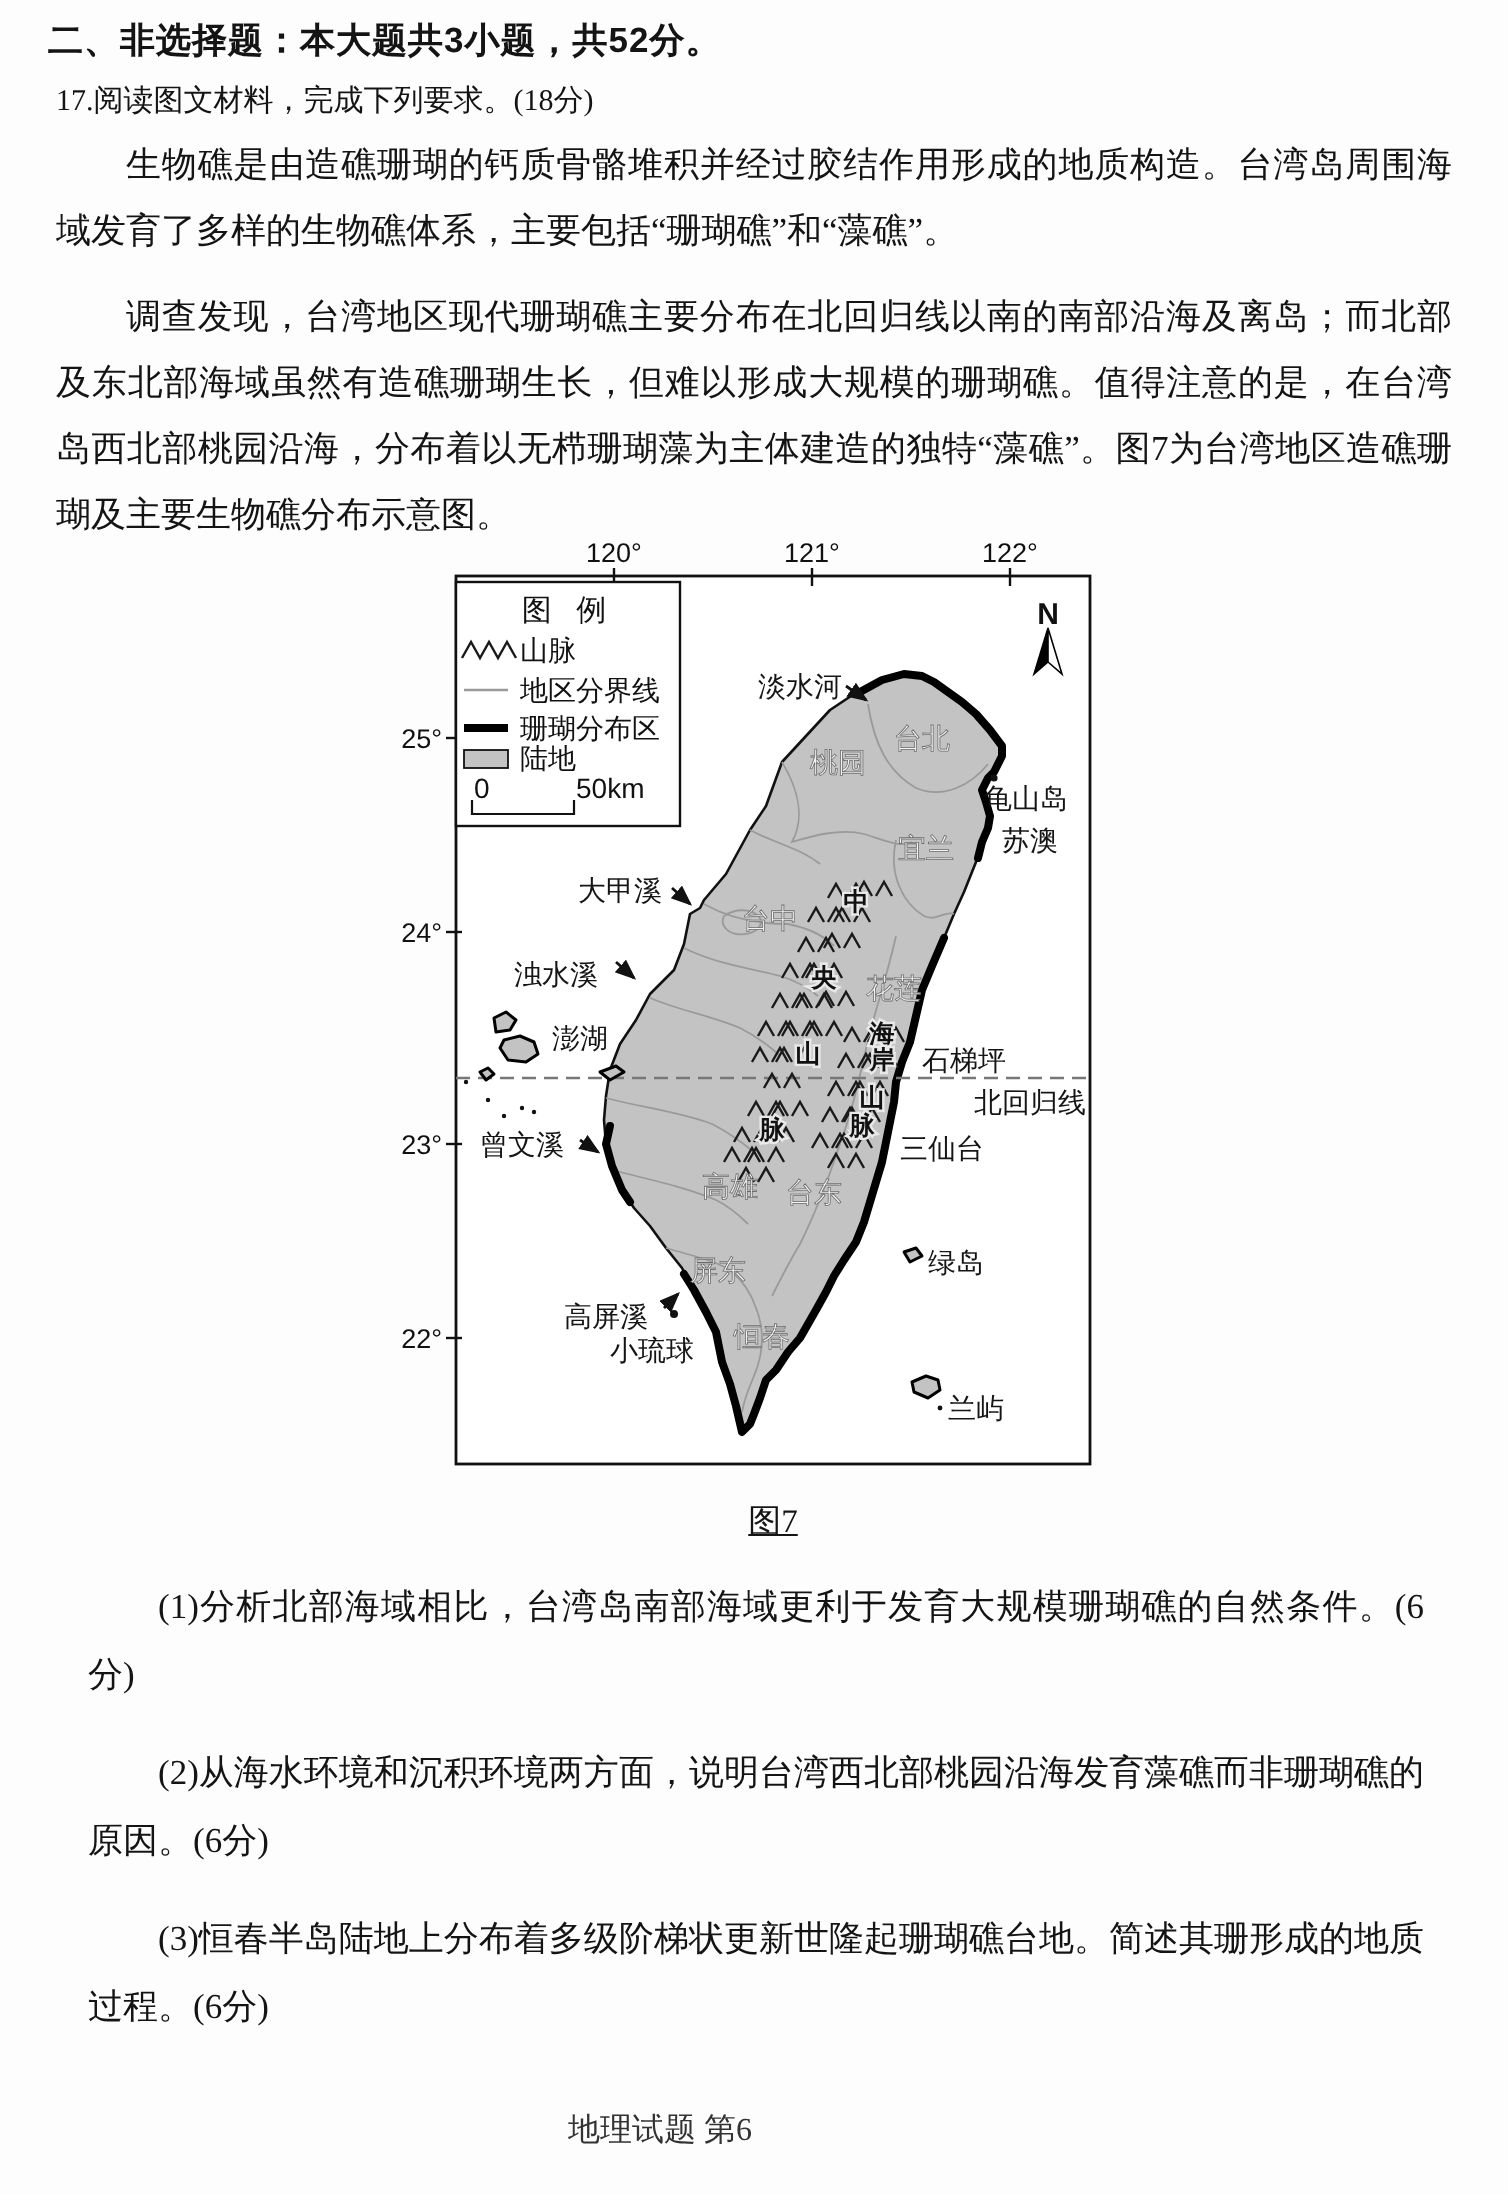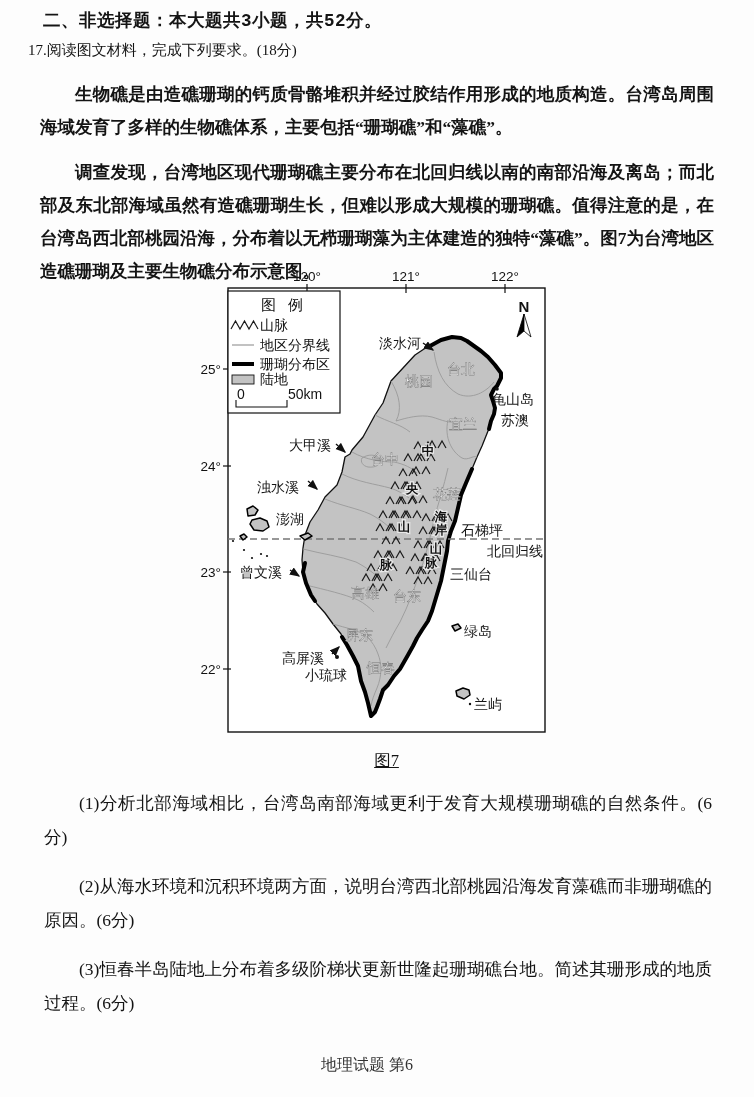--- a/index.html
+++ b/index.html
@@ -3,32 +3,32 @@
 <meta charset="utf-8">
 <style>
   html,body{margin:0;padding:0;}
   body{
     width:754px;height:1097px;position:relative;background:#fdfdfd;
     font-family:"Liberation Serif","DejaVu Serif",serif;color:#141414;
     overflow:hidden;
   }
   .abs{position:absolute;}
   .hdr{
-    left:43px;top:8px;width:700px;
-    font-family:Liberation Mono, monospace;
+    left:24px;top:8px;width:700px;
+    font-family:Liberation Sans, sans-serif;
     font-weight:700;font-size:17.5px;letter-spacing:.5px;
   }
   .q17{left:28px;top:41px;width:700px;font-size:15px;}
   .body-text{left:28px;top:66px;width:698px;font-size:17.5px;line-height:33px;text-align:justify;}
-  .body-text p{margin:12px;text-indent:2em;font-weight:bold;}
+  .body-text p{margin:0;text-indent:2em;}
   .body-text p + p{margin-top:10px;}
   .fig-caption{left:228px;top:750px;width:317px;text-align:center;font-size:16.5px;text-decoration:underline;}
   .questions{left:28px;top:771px;width:700px;font-size:17.5px;line-height:33.5px;text-align:justify;}
   .questions p{margin:16px;text-indent:2em;}
-  .footer{left:0;top:1055px;width:660px;text-align:center;font-size:16px;color:#333;padding-left:37px;}
+  .footer{left:0;top:1055px;width:660px;text-align:center;font-size:16px;color:#333;}
   svg text{font-family:"Liberation Sans","DejaVu Sans",sans-serif;}
   .sea-label{font-size:14px;fill:#151515;}
   .city-label{font-size:14px;fill:#f4f4f4;stroke:#6a6a6a;stroke-width:.4px;}
   .mtn-label{font-size:12.5px;fill:#111;stroke:#e9e9e9;stroke-width:2.4px;paint-order:stroke;font-weight:bold;}
   .deg-label{font-size:13.5px;fill:#111;}
   .legend-label{font-size:14px;fill:#111;}
 </style>
 </head>
 <body>
 

